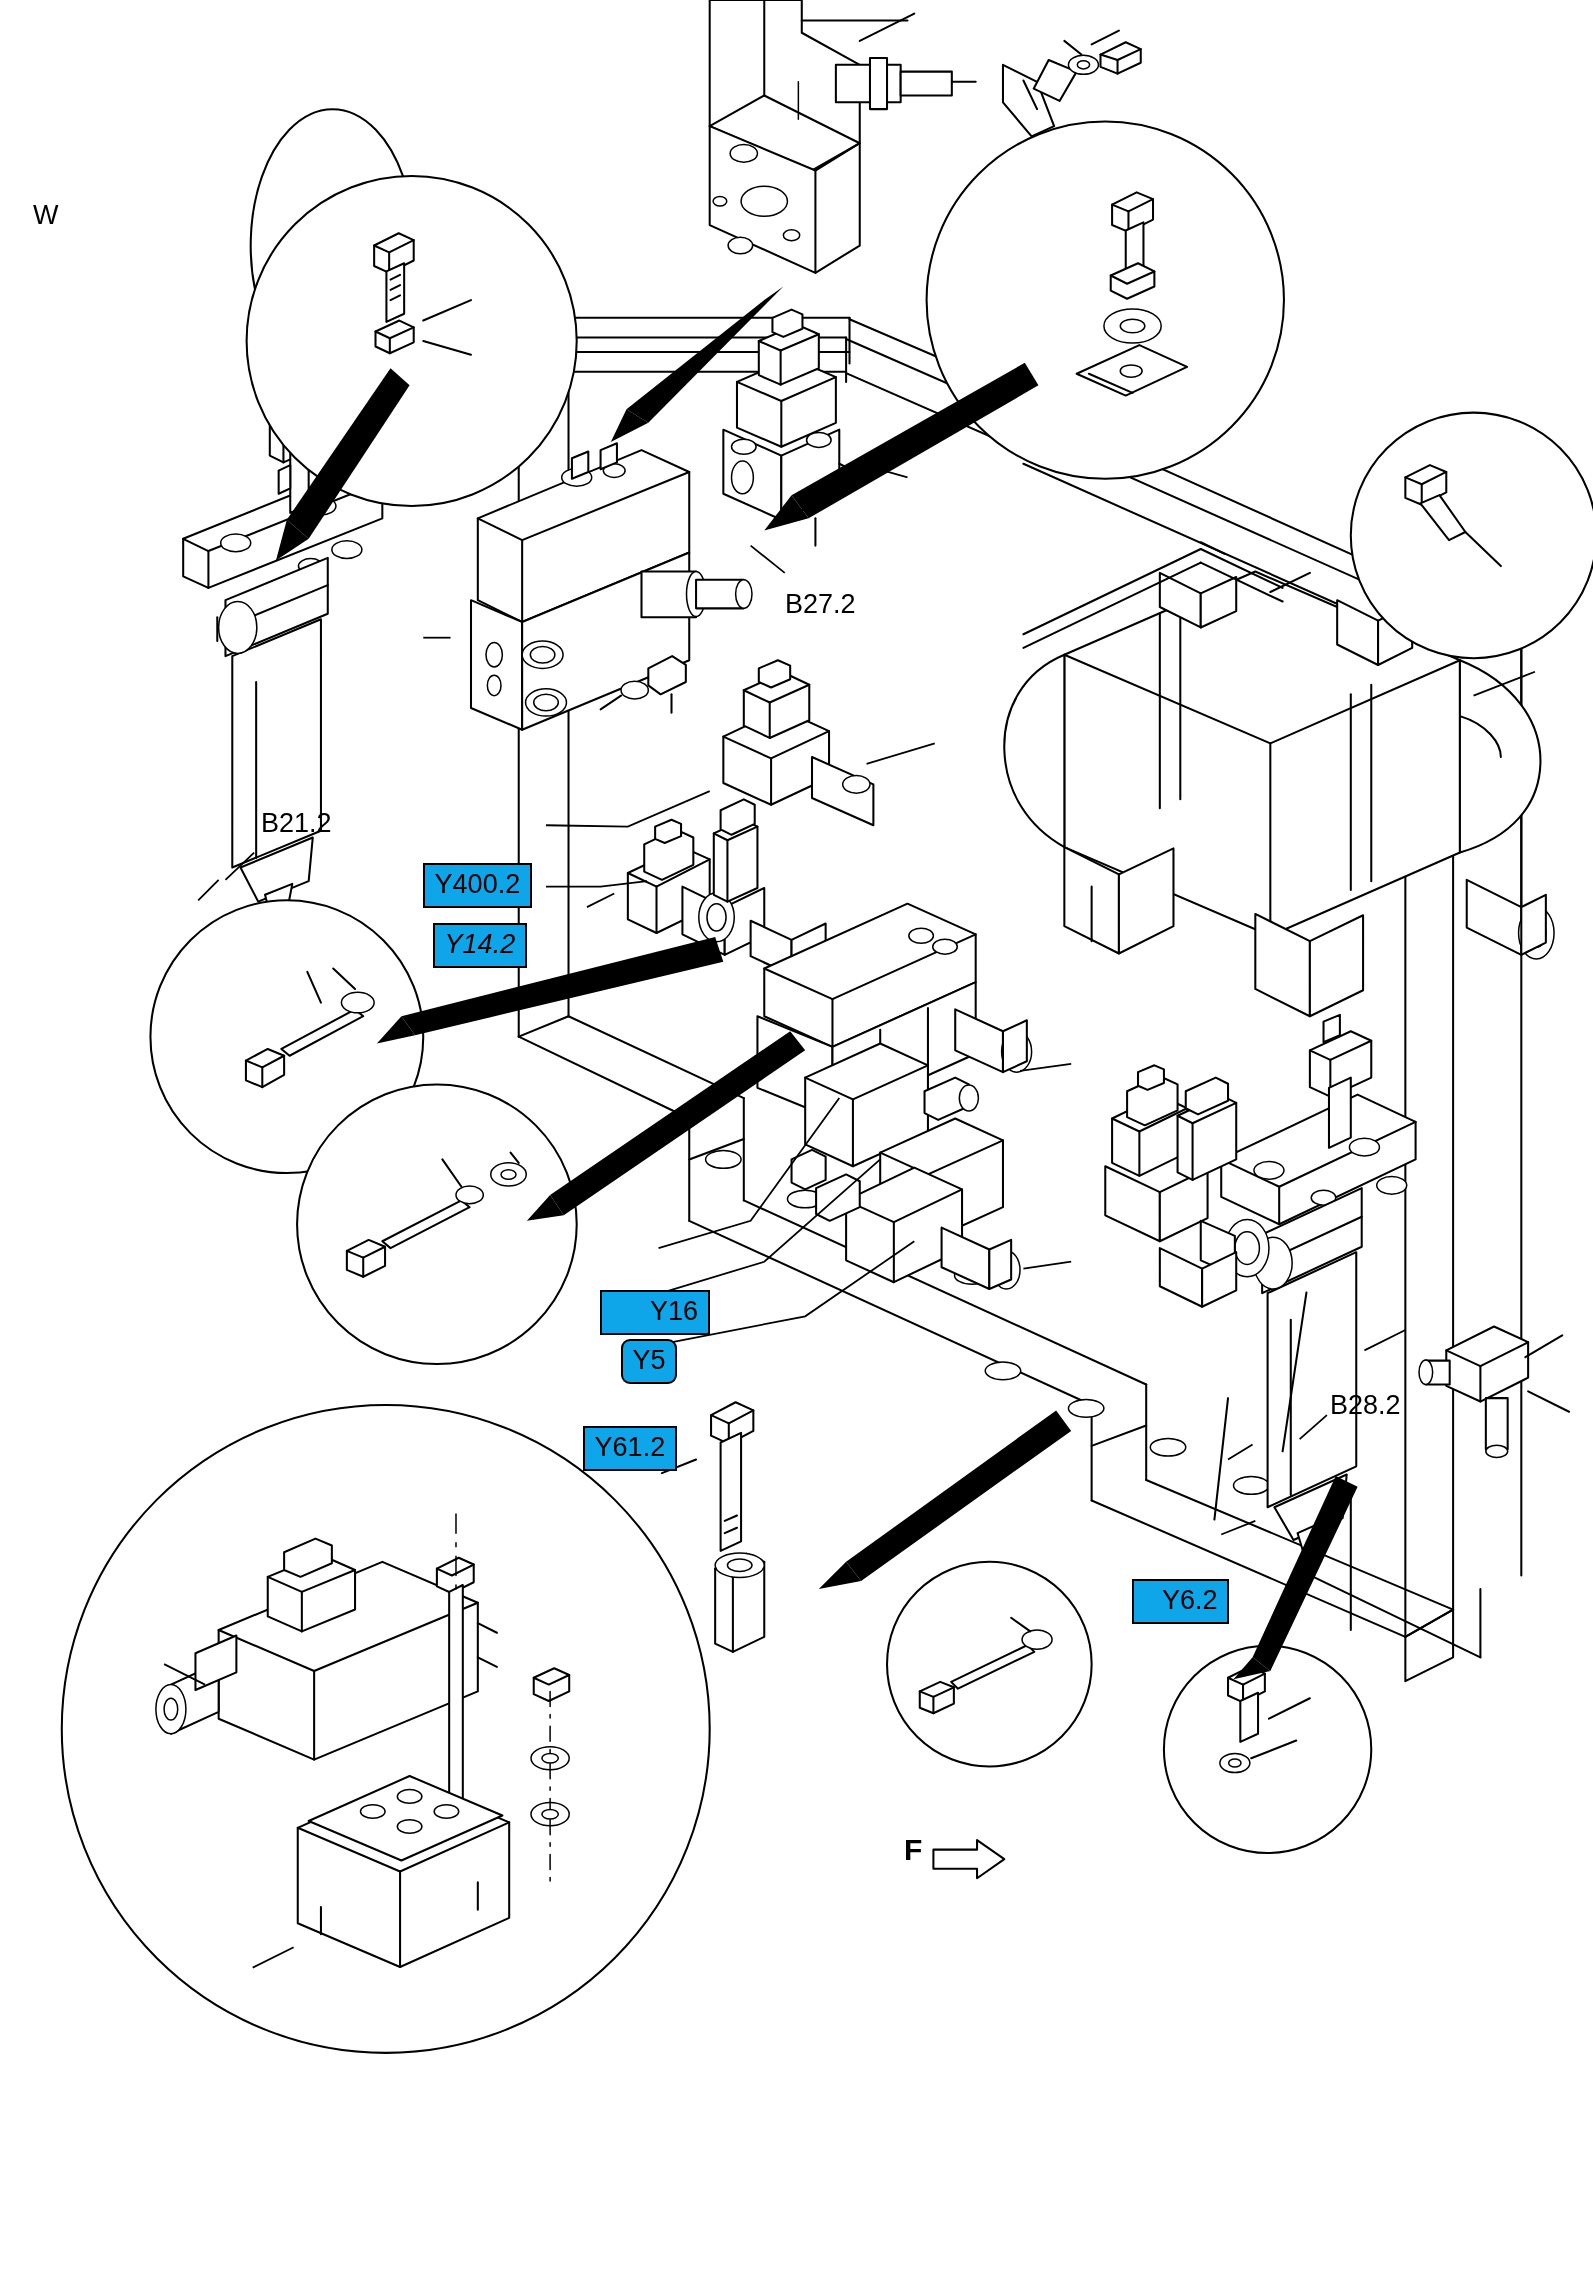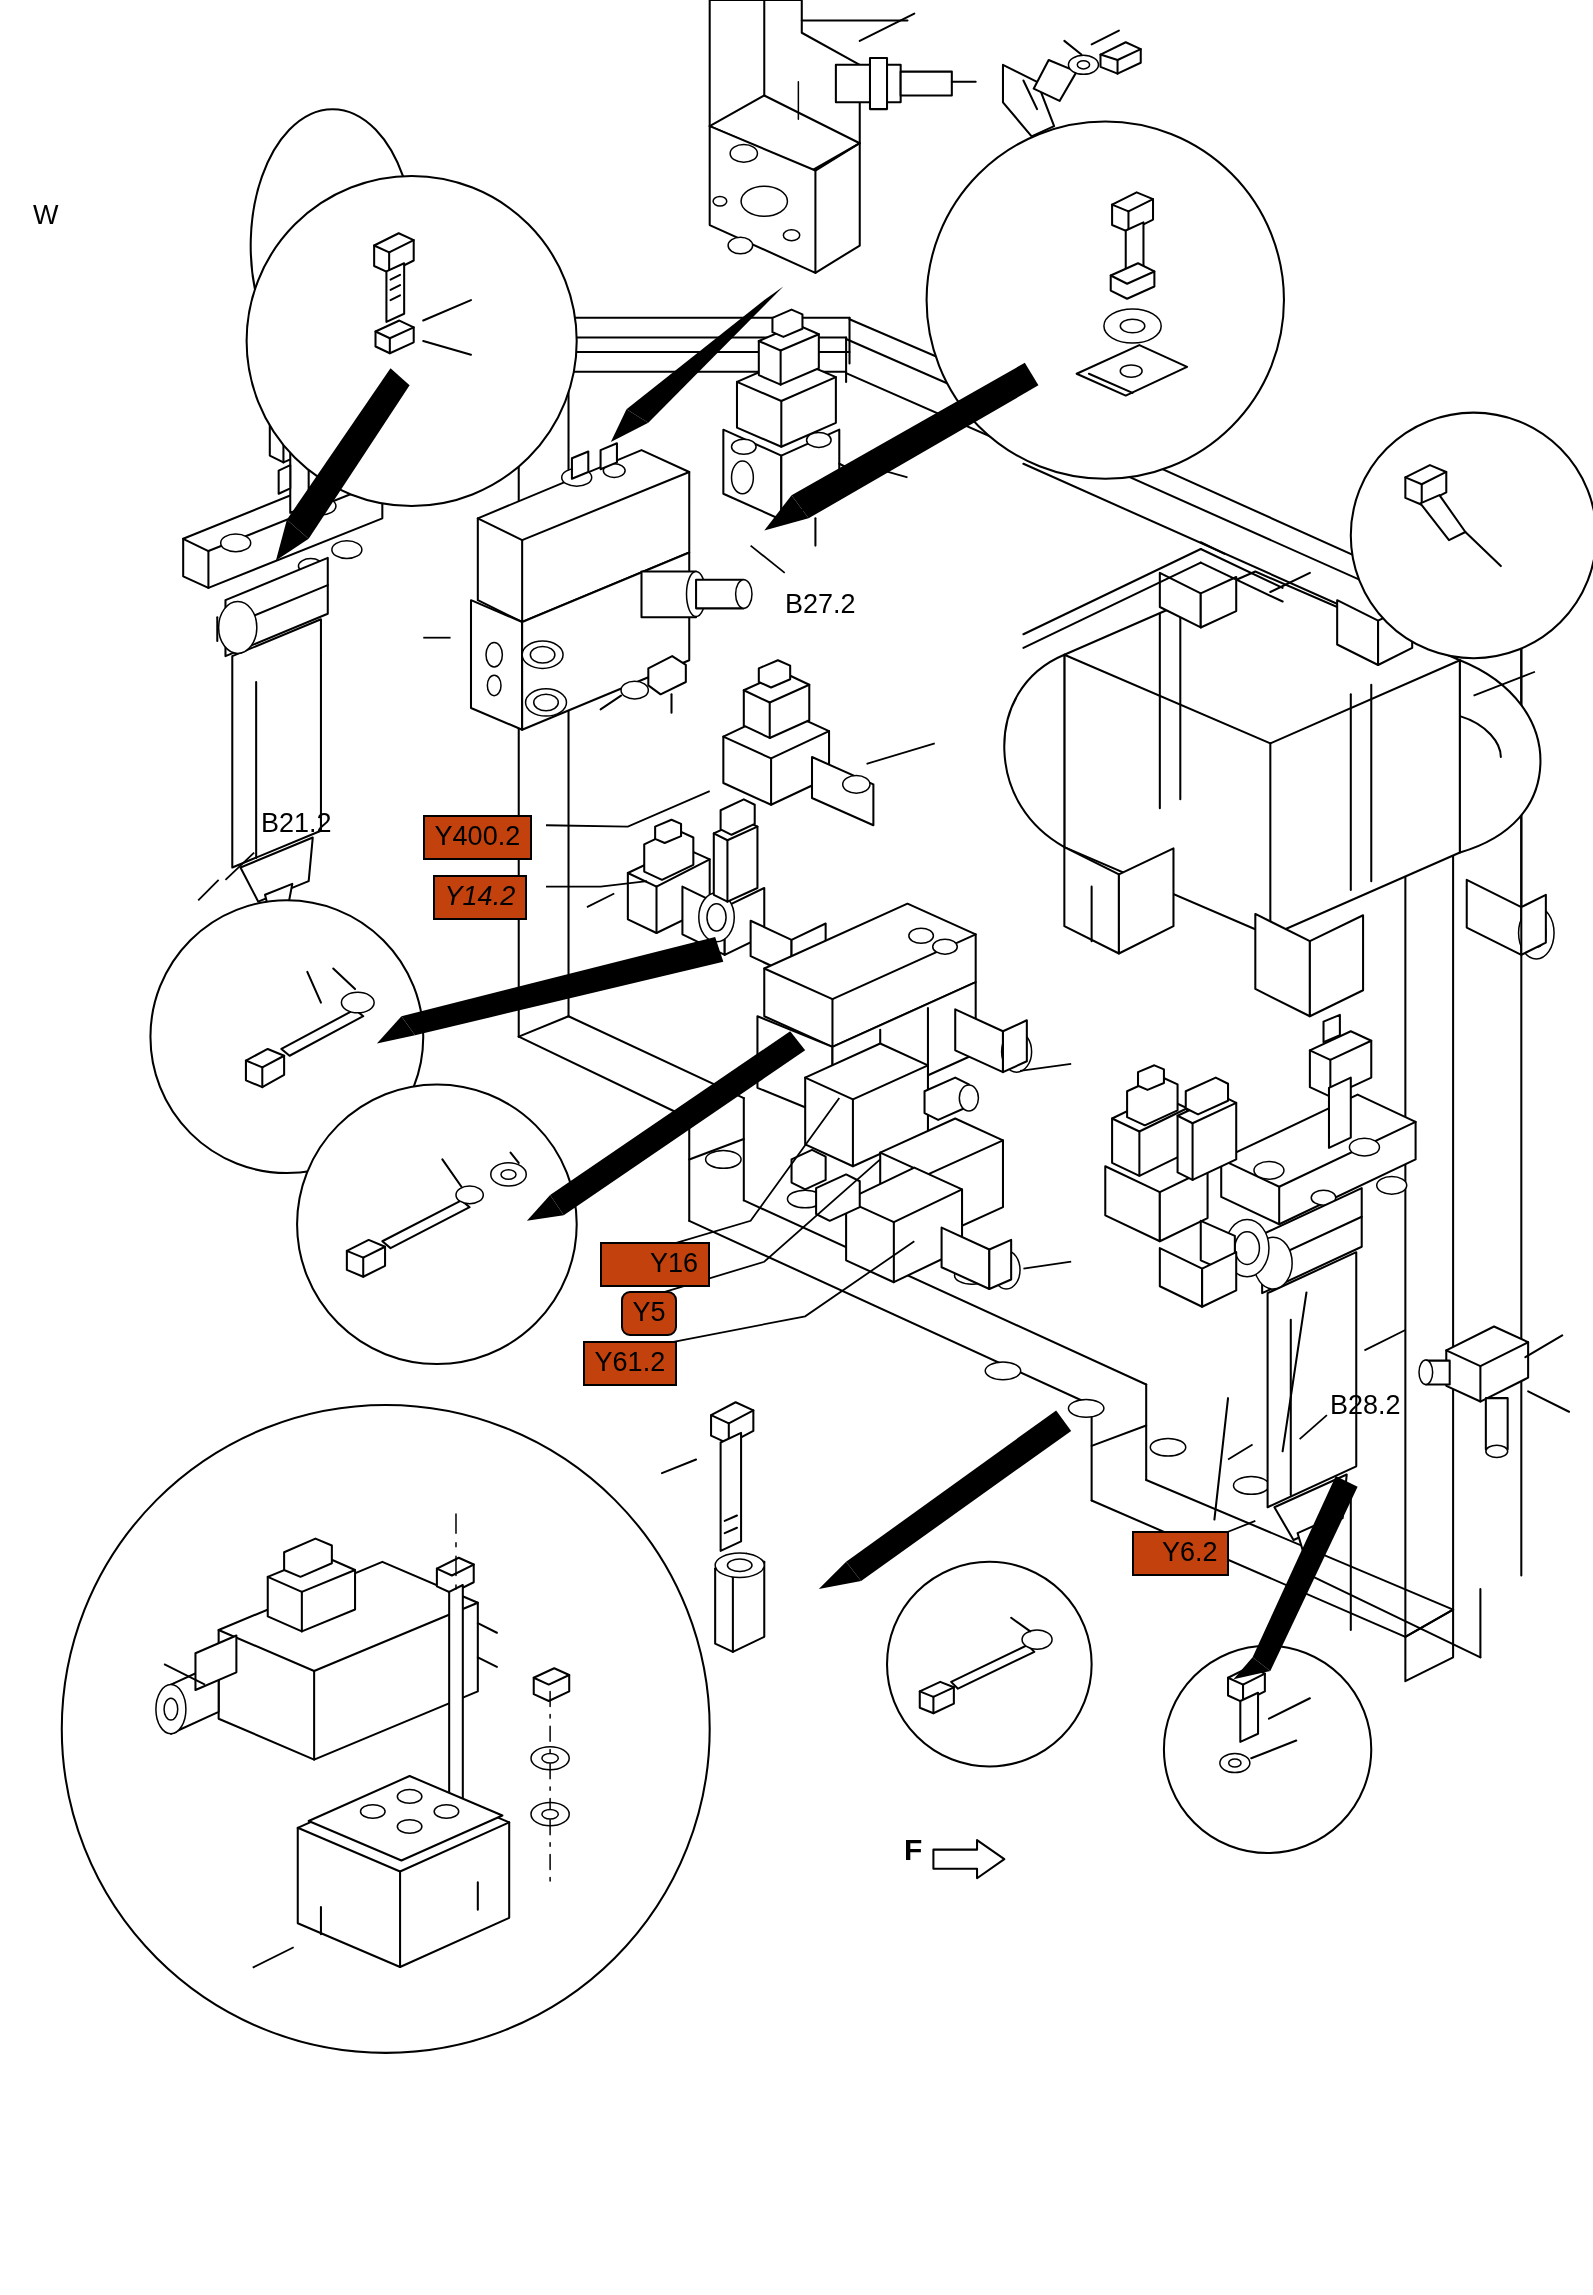--- a/index.html
+++ b/index.html
@@ -30,22 +30,23 @@
     color: #000000;
     white-space: nowrap;
     line-height: 1;
   }
   .lbl-plain {
     font-size: 27px;
   }
   .lbl-box {
     font-size: 27px;
     border: 2px solid #000000;
-    background: #c2410c;
+    background: #0ea5e9;
     padding: 6.1px 9.6px 7.5px 9.6px;
+    margin-top: 48px;
   }
   .lbl-corner {
     font-size: 27px;
   }
   .lbl-arrowmark {
     font-size: 30px;
     font-weight: bold;
   }
 </style>
 </head>
@@ -614,20 +615,20 @@
   </svg>
 
   <div class="lbl lbl-corner" style="left:33px; top:202px;">W</div>
 
   <div class="lbl lbl-plain" style="left:785px; top:591px;">B27.2</div>
   <div class="lbl lbl-plain" style="left:261px; top:810px;">B21.2</div>
   <div class="lbl lbl-box" style="left:423px; top:815px;">Y400.2</div>
   <div class="lbl lbl-box" style="left:433px; top:875px;font-style:italic;">Y14.2</div>
   <div class="lbl lbl-box" style="left:600px; top:1242px;padding-left:48px;">Y16</div>
   <div class="lbl lbl-box" style="left:621px; top:1291px;border-radius:9px;">Y5</div>
-  <div class="lbl lbl-box" style="left:583px; top:1341px;">Y61.2</div>
+  <div class="lbl lbl-box" style="left:583px; top:1378px;">Y61.2</div>
   <div class="lbl lbl-plain" style="left:1330px; top:1392px;text-align:right;">B28.2</div>
   <div class="lbl lbl-box" style="left:1132px; top:1531px;padding-left:28px;">Y6.2</div>
 
   <div class="lbl lbl-arrowmark" style="left:904px; top:1835px;">F</div>
 
 </div>
 
 
 </body></html>

